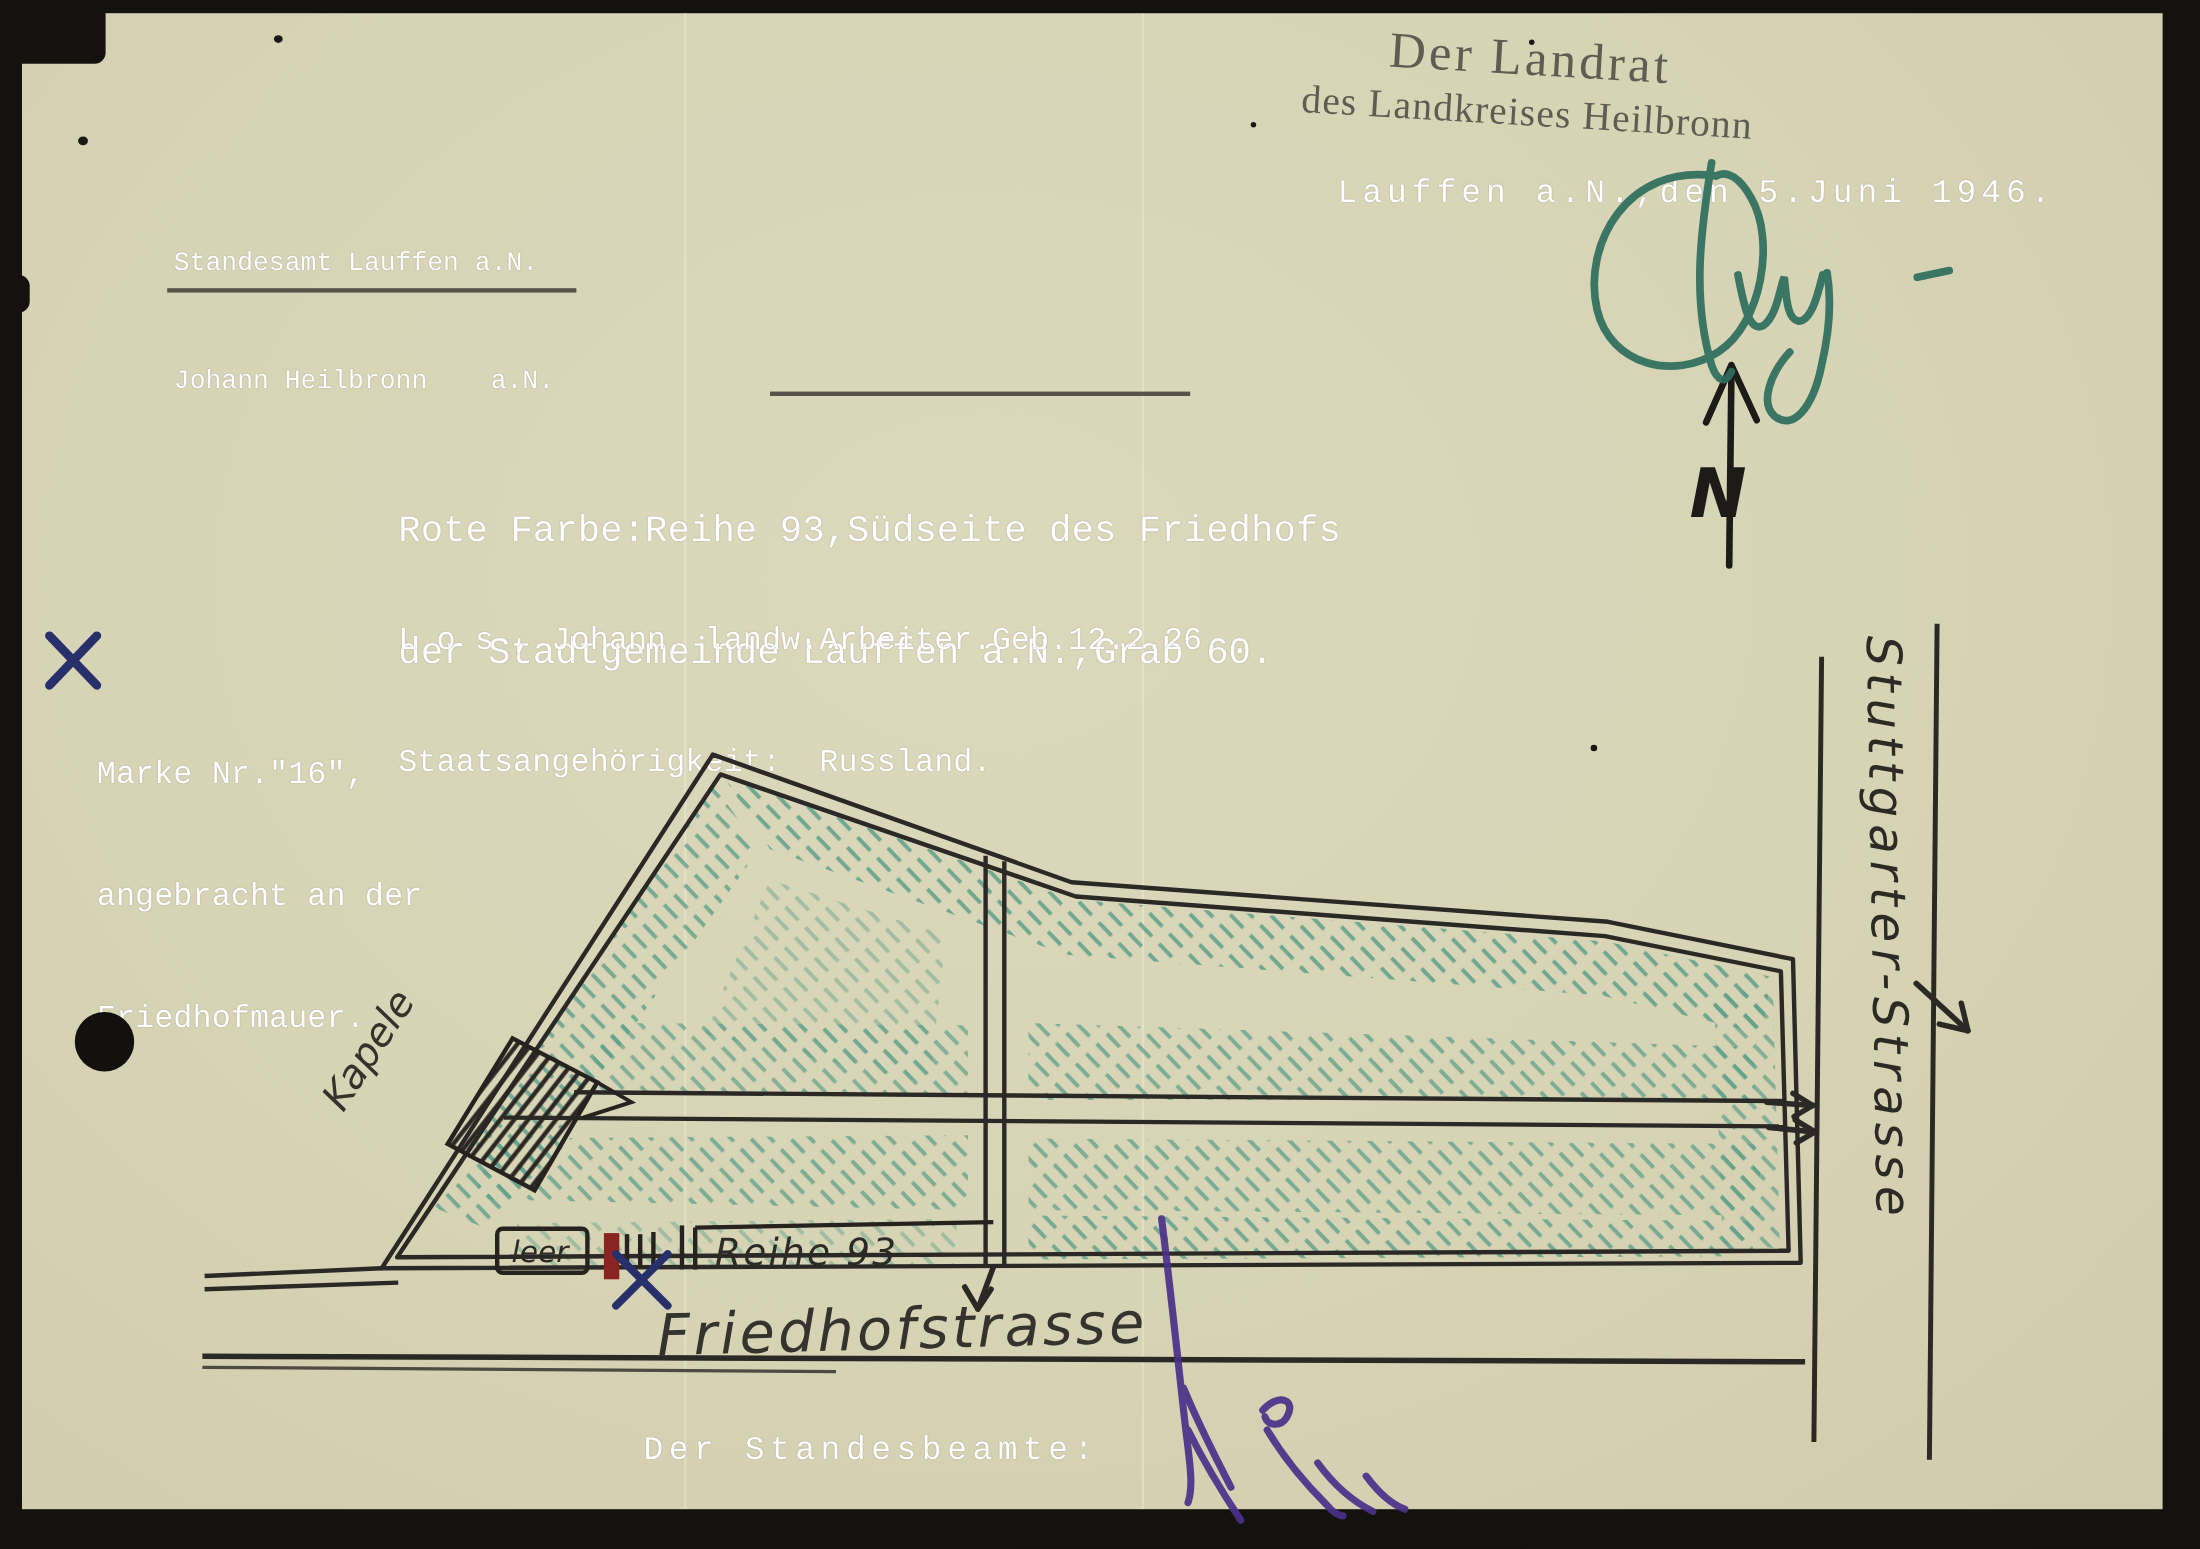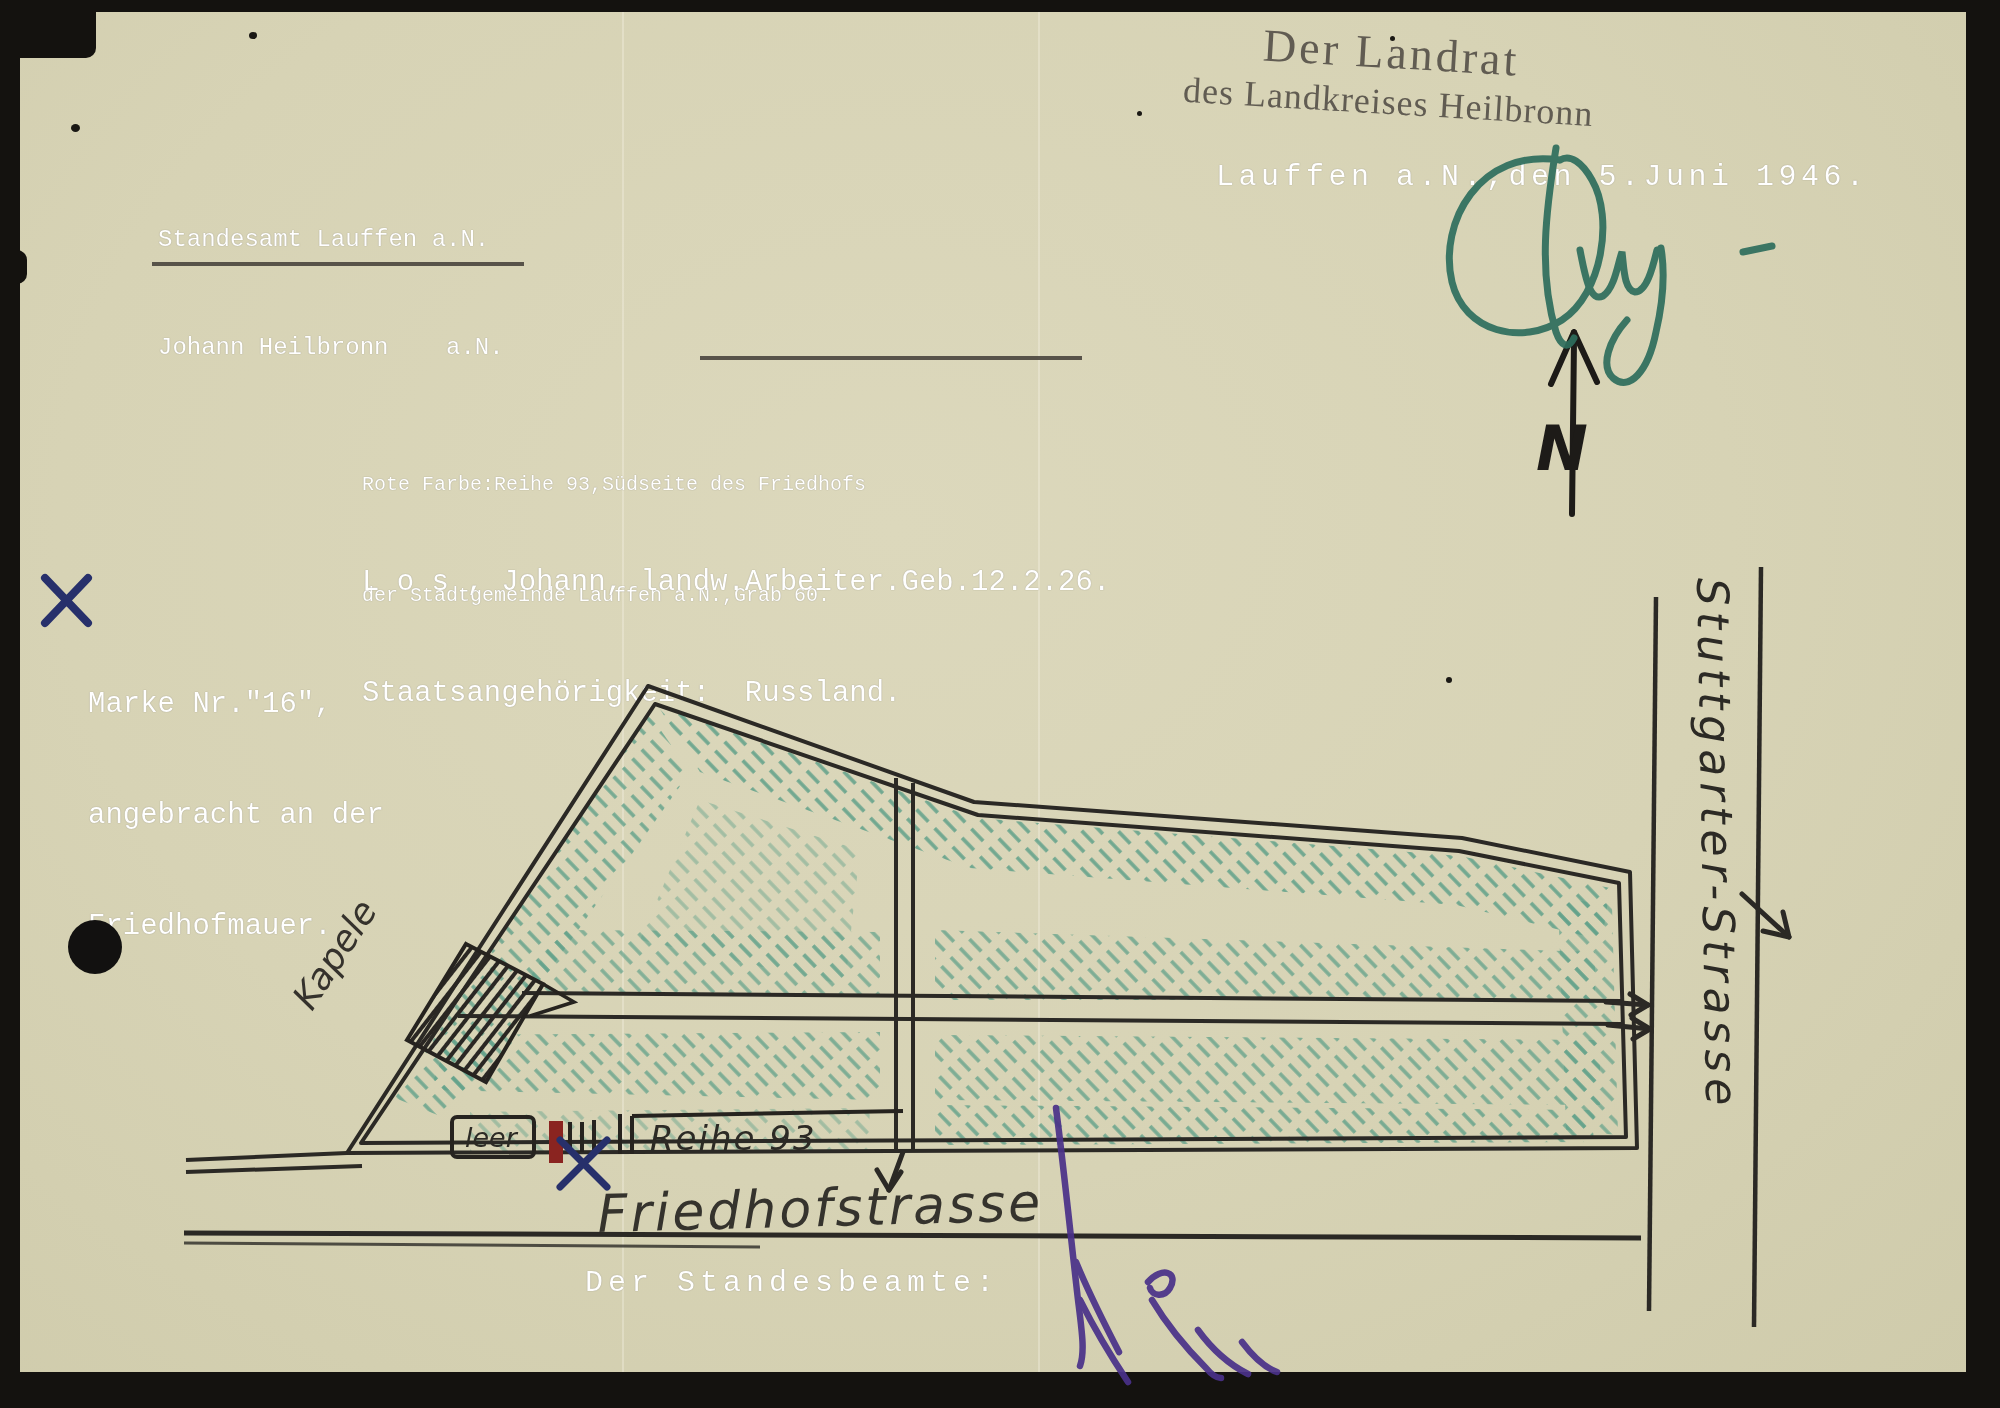--- a/index.html
+++ b/index.html
@@ -53,36 +53,36 @@
 
   <div id="stamp" class="abs">
     <div class="l1">Der Landrat</div>
     <div class="l2">des Landkreises Heilbronn</div>
   </div>
 
   <div class="abs tw" style="left:1216px;top:160px;font-size:30px;letter-spacing:4.5px;">Lauffen a.N.,den 5.Juni 1946.</div>
 
   <div class="abs rule" style="left:700px;top:356px;width:382px;height:4px;"></div>
 
-  <div class="abs tw" style="left:362px;top:392px;font-size:20px;line-height:37px;">
+  <div class="abs tw" style="left:362px;top:392px;font-size:34px;line-height:37px;">
     <div>Rote Farbe:Reihe 93,Südseite des Friedhofs</div>
     <div>der Stadtgemeinde Lauffen a.N.,Grab 60.</div>
   </div>
   <div class="abs tw" style="left:362px;top:490px;font-size:29px;line-height:37px;">
     <div>L o s , Johann, landw.Arbeiter.Geb.12.2.26.</div>
     <div>Staatsangehörigkeit:  Russland.</div>
   </div>
 
   <div class="abs tw" style="left:88px;top:612px;font-size:29px;line-height:37px;">
     <div>Marke Nr."16",</div>
     <div>angebracht an der</div>
     <div>Friedhofmauer.</div>
   </div>
 
-  <div class="abs tw" style="left:585px;top:1266px;font-size:30px;letter-spacing:5px;">Der Standesbeamte:</div>
+  <div class="abs tw" style="left:585px;top:1302px;font-size:30px;letter-spacing:5px;">Der Standesbeamte:</div>
 
   <svg class="abs" style="left:0;top:0;" width="2000" height="1408" viewBox="0 0 2000 1408">
     <defs>
       <pattern id="hg" width="13" height="26" patternUnits="userSpaceOnUse" patternTransform="rotate(-44)">
         <line x1="6" y1="0" x2="6" y2="26" stroke="#5fa089" stroke-width="3.6" stroke-dasharray="14 9"></line>
       </pattern>
       <pattern id="hb" width="10" height="10" patternUnits="userSpaceOnUse" patternTransform="rotate(38)">
         <line x1="5" y1="0" x2="5" y2="10" stroke="#2a2723" stroke-width="4"></line>
       </pattern>
     </defs>

